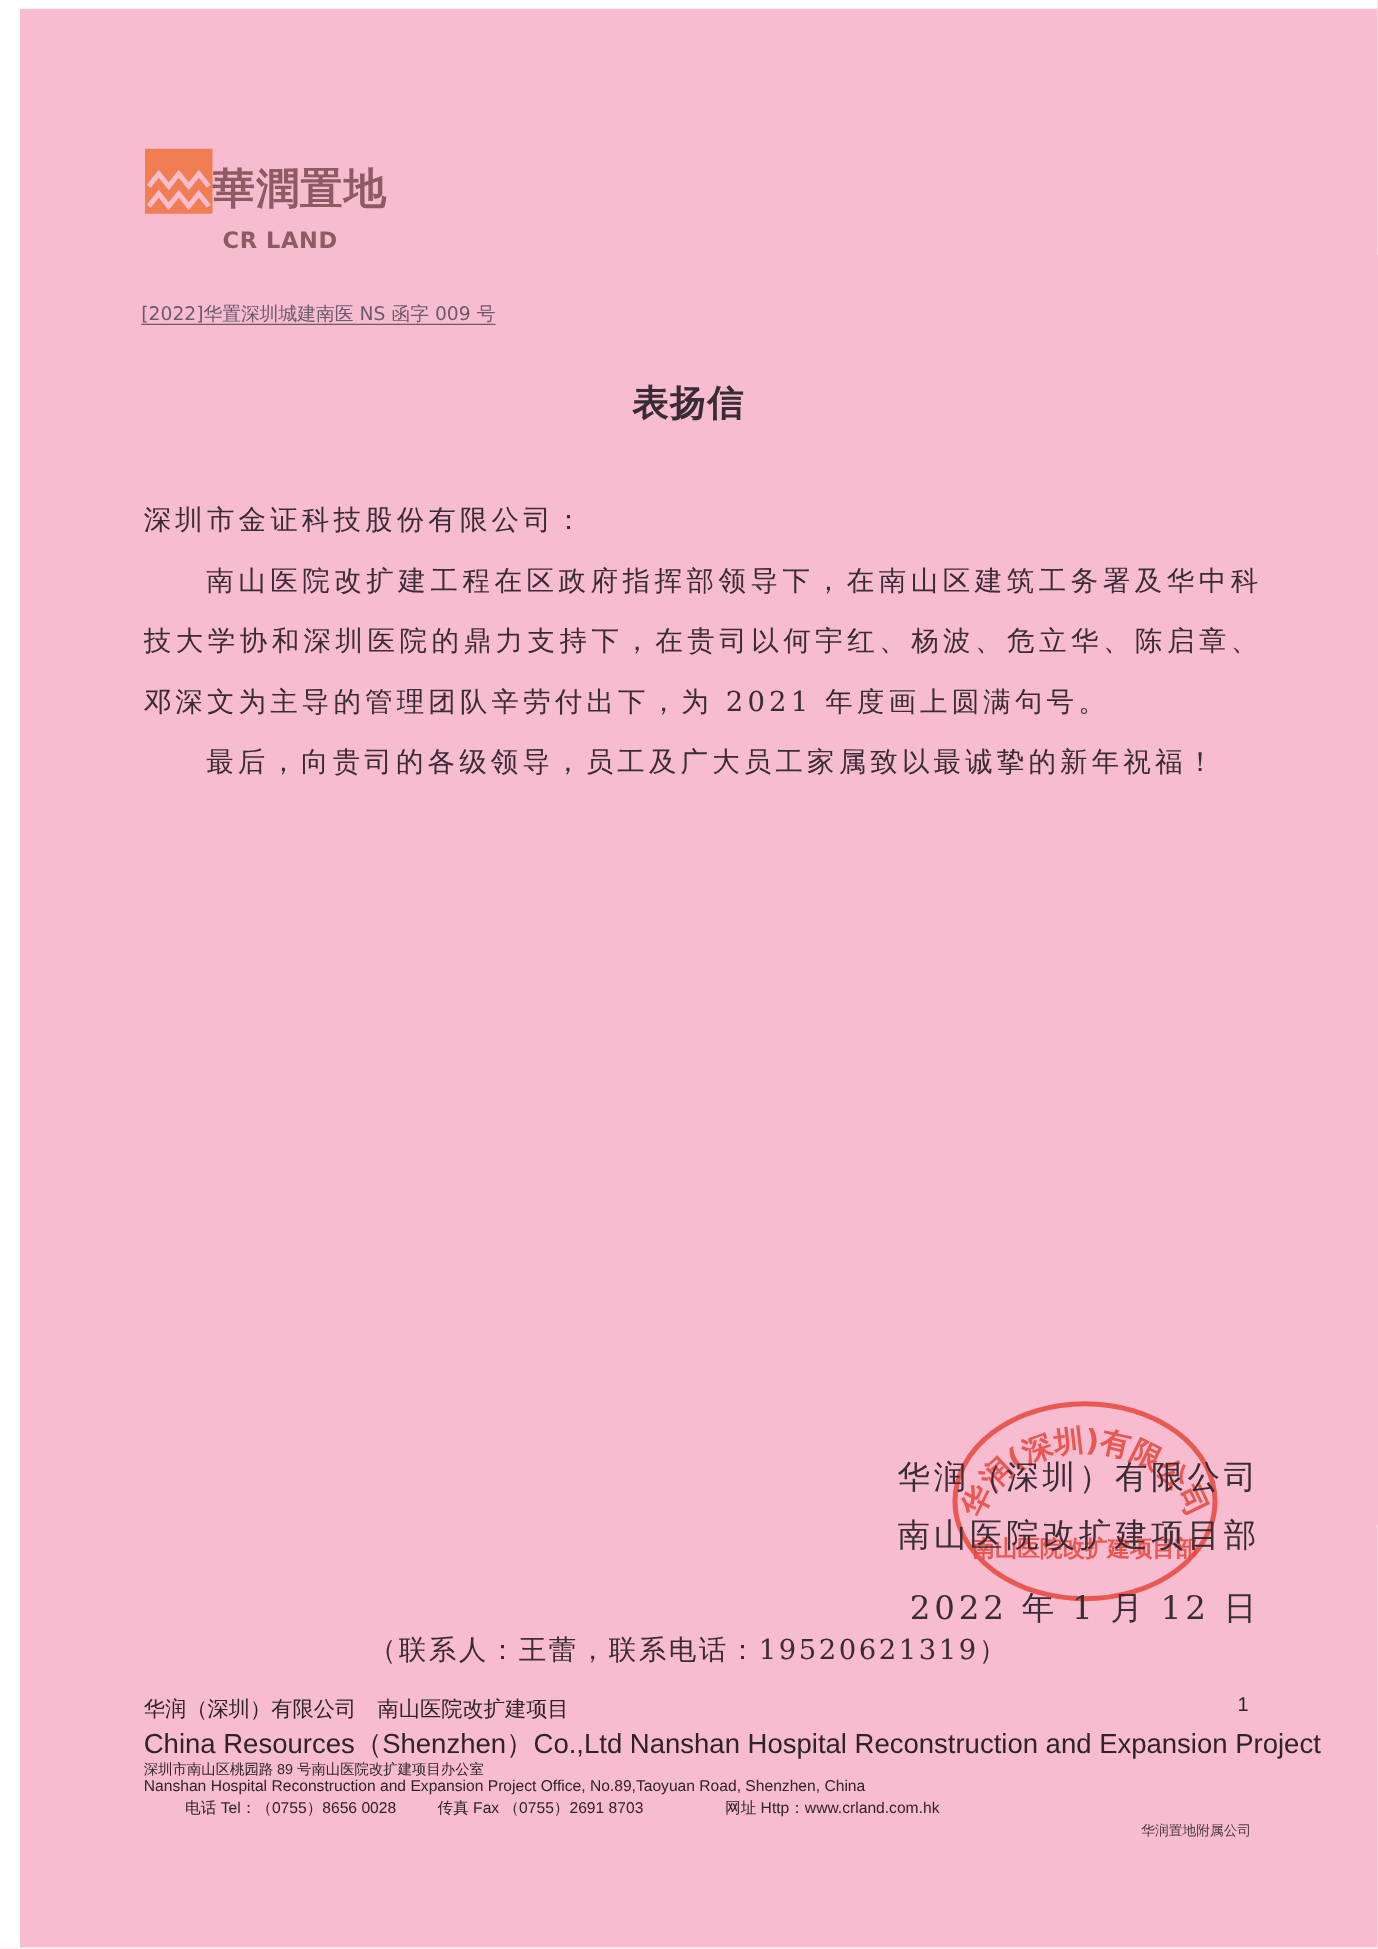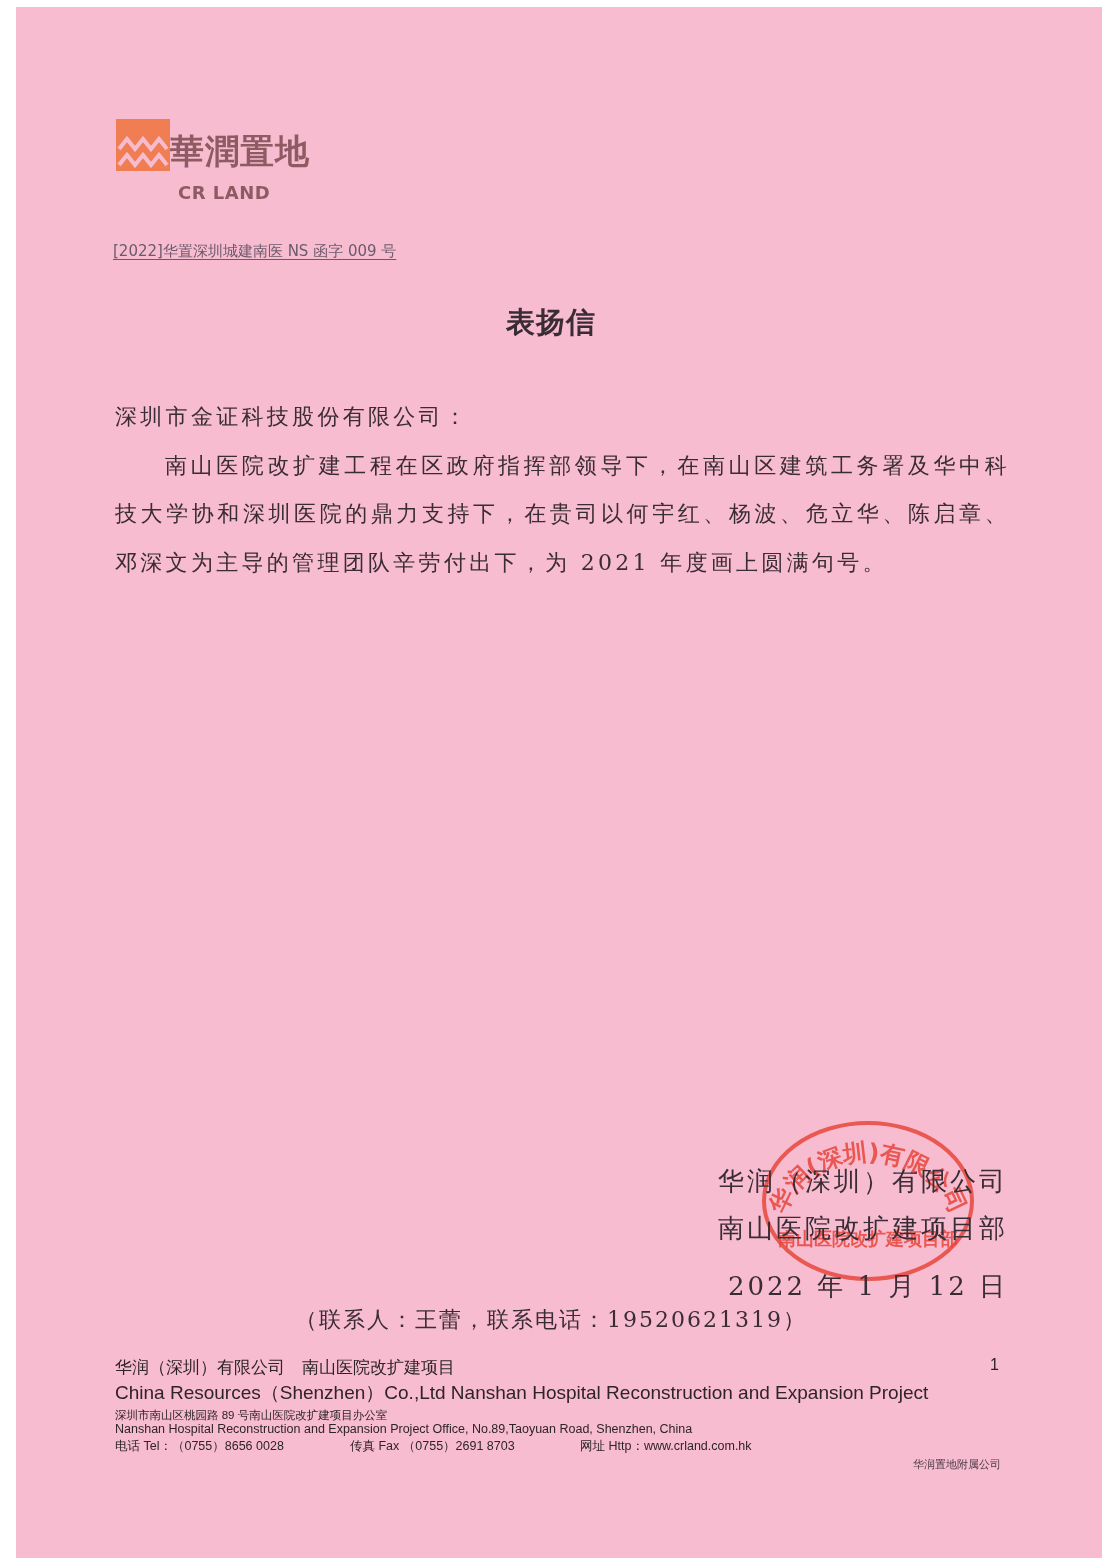--- a/index.html
+++ b/index.html
@@ -47,21 +47,21 @@
   }
   .contact {
     position: absolute; left: 0; width: 1102px; top: 1305px; text-align: center;
     font-size: 22px; color: #3a2c34; letter-spacing: 2px;
   }
   .footer-line {
     position: absolute; left: 115px; color: #2e2428; font-family: "Liberation Sans", sans-serif;
     white-space: nowrap;
   }
   .f1 { top: 1356px; font-size: 17px; }
-  .f2 { top: 1380px; font-size: 19px; }
+  .f2 { top: 1380px; font-size: 22px; }
   .f3 { top: 1408px; font-size: 11.5px; }
   .f4 { top: 1422px; font-size: 12.5px; }
   .f5 { top: 1438px; font-size: 12.5px; }
   .f5 span { display: inline-block; }
   .page-num {
     position: absolute; left: 990px; top: 1356px; font-size: 16px; color: #2e2428;
     font-family: "Liberation Sans", sans-serif;
   }
   .affiliate {
     position: absolute; left: 913px; top: 1457px; font-size: 11px; color: #4a3a44;
@@ -84,20 +84,21 @@
 <div class="logo-cn">華潤置地</div>
 <div class="logo-en">CR LAND</div>
 
 <div class="doc-number">[2022]华置深圳城建南医 NS 函字 009 号</div>
 
 <div class="title">表扬信</div>
 
 <div class="body-text">
   <p>深圳市金证科技股份有限公司：</p>
   <p class="indent">南山医院改扩建工程在区政府指挥部领导下，在南山区建筑工务署及华中科技大学协和深圳医院的鼎力支持下，在贵司以何宇红、杨波、危立华、陈启章、邓深文为主导的管理团队辛劳付出下，为 2021 年度画上圆满句号。</p>
+  <p class="indent">最后，向贵司的各级领导，员工及广大员工家属致以最诚挚的新年祝福！</p>
 </div>
 
 <svg class="stamp" viewBox="0 0 222 170">
   <defs>
     <path id="stampArc" d="M 30,95 A 85,68 0 0 1 192,95"></path>
   </defs>
   <ellipse cx="111" cy="88" rx="104" ry="78" fill="none" stroke="#e8463c" stroke-width="4" opacity="0.85"></ellipse>
   <text font-family="DejaVu Sans, sans-serif" font-size="24" font-weight="bold" fill="#e8463c" opacity="0.85">
     <textPath href="#stampArc" startOffset="50%" text-anchor="middle">华润(深圳)有限公司</textPath>
   </text>
@@ -109,15 +110,15 @@
 <div class="sign" style="top:1259px;margin-top:10px;">2022 年 1 月 12 日</div>
 
 <div class="contact">（联系人：王蕾，联系电话：19520621319）</div>
 
 <div class="footer-line f1">华润（深圳）有限公司　南山医院改扩建项目</div>
 <div class="page-num">1</div>
 <div class="footer-line f2">China Resources（Shenzhen）Co.,Ltd Nanshan Hospital Reconstruction and Expansion Project</div>
 <div class="footer-line f3">深圳市南山区桃园路 89 号南山医院改扩建项目办公室</div>
 <div class="footer-line f4">Nanshan Hospital Reconstruction and Expansion Project Office, No.89,Taoyuan Road, Shenzhen, China</div>
 <div class="footer-line f5">
-  <span style="width:235px;">电话 Tel：（0755）8656 0028</span><span style="width:230px;">传真 Fax （0755）2691 8703</span><span>网址 Http：www.crland.com.hk</span>
+  <span style="width:235px;text-align:center;">电话 Tel：（0755）8656 0028</span><span style="width:230px;">传真 Fax （0755）2691 8703</span><span>网址 Http：www.crland.com.hk</span>
 </div>
 <div class="affiliate">华润置地附属公司</div>
 
 </body></html>

